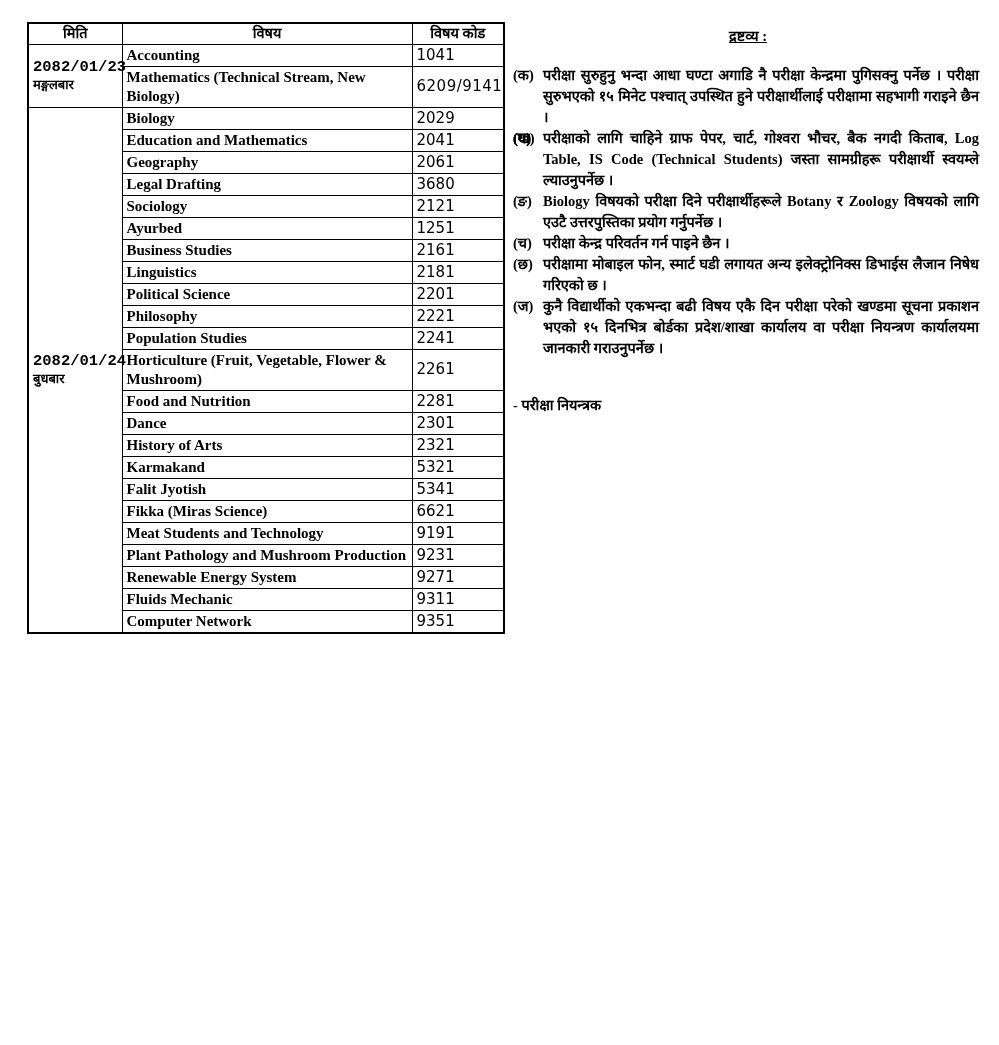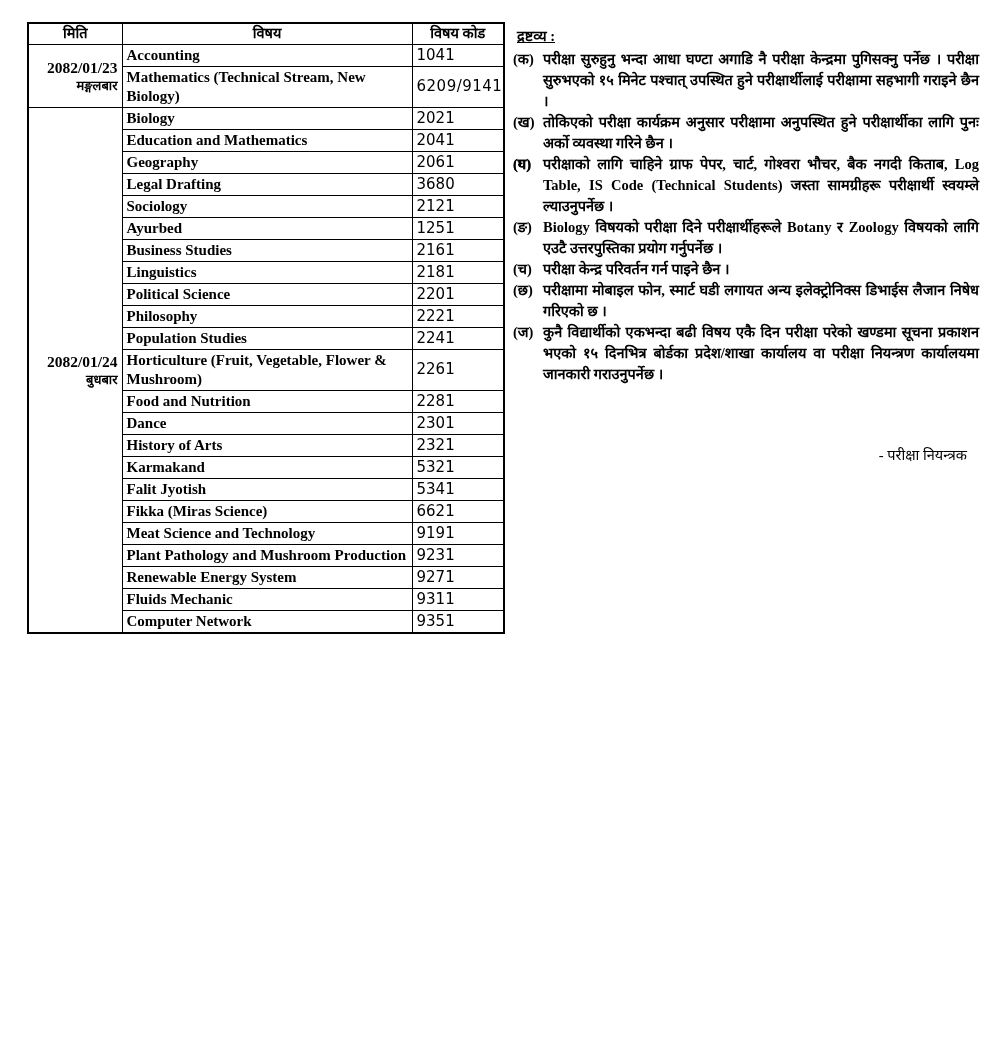--- a/index.html
+++ b/index.html
@@ -30,59 +30,60 @@
     font-size: 15px;
   }
   #schedule th {
     font-weight: bold;
     text-align: center;
     font-size: 14.5px;
     height: 21px;
     padding: 0 2px;
   }
   td.date-cell {
-    text-align: right;
+    text-align: left;
     vertical-align: middle;
-    font-family: Liberation Serif, serif;
+    font-family: Liberation Mono, monospace;
   }
   td.date-cell .date { font-size: 15.5px; font-weight: 600; line-height: 19px; }
   td.date-cell .weekday { font-size: 13px; font-weight: bold; line-height: 17px; }
   td.subject-cell { text-align: left; padding-left: 7px; font-weight: bold; }
   td.code-cell {
     font-family: "DejaVu Sans", "Liberation Sans", sans-serif;
     font-size: 14px;
   }
   td.code-cell.large { font-size: 17.5px; letter-spacing: 0.5px; }
 
   
   #notes {
     position: absolute; left: 513px; top: 26px; width: 466px;
     font-size: 14.5px; line-height: 21px;
     font-weight: 600;
   }
   #notes-heading {
     font-weight: bold;
     text-decoration: underline;
     padding-left: 4px;
-    margin-bottom: 2px;
+    margin-bottom: 18px;
+    text-align: center;
   }
   .note-item {
     position: relative;
     padding-left: 30px;
     text-align: justify;
   }
   .note-label {
     position: absolute; left: 0; top: 0;
     font-weight: bold;
   }
   #signature {
-    margin-top: 60px;
-    text-align: right;
+    margin-top: 36px;
+    text-align: left;
     padding-right: 12px;
-    font-weight: normal;
+    font-weight: bold;
   }
 </style>
 </head>
 <body>
 
 <div id="page">
 
   <table id="schedule">
     <colgroup>
       <col class="c-date">
@@ -108,21 +109,21 @@
         <tr>
           <td class="subject-cell">Mathematics (Technical Stream, New Biology)</td>
           <td class="code-cell large">6209/9141</td>
         </tr>
         <tr>
           <td class="date-cell" rowspan="23">
             <div class="date">2082/01/24</div>
             <div class="weekday">बुधबार</div>
           </td>
           <td class="subject-cell">Biology</td>
-          <td class="code-cell">2021</td>
+          <td class="code-cell">2029</td>
         </tr>
         <tr>
           <td class="subject-cell">Education and Mathematics</td>
           <td class="code-cell">2041</td>
         </tr>
         <tr>
           <td class="subject-cell">Geography</td>
           <td class="code-cell">2061</td>
         </tr>
         <tr>
@@ -179,21 +180,21 @@
         </tr>
         <tr>
           <td class="subject-cell">Falit Jyotish</td>
           <td class="code-cell">5341</td>
         </tr>
         <tr>
           <td class="subject-cell">Fikka (Miras Science)</td>
           <td class="code-cell">6621</td>
         </tr>
         <tr>
-          <td class="subject-cell">Meat Science and Technology</td>
+          <td class="subject-cell">Meat Students and Technology</td>
           <td class="code-cell">9191</td>
         </tr>
         <tr>
           <td class="subject-cell">Plant Pathology and Mushroom Production</td>
           <td class="code-cell">9231</td>
         </tr>
         <tr>
           <td class="subject-cell">Renewable Energy System</td>
           <td class="code-cell">9271</td>
         </tr>
@@ -205,21 +206,21 @@
           <td class="subject-cell">Computer Network</td>
           <td class="code-cell">9351</td>
         </tr>
       </tbody>
   </table>
 
   <div id="notes">
     <div id="notes-heading">द्रष्टव्य :</div>
     <div id="notes-list">
         <div class="note-item"><span class="note-label">(क)</span><span class="note-text">परीक्षा सुरुहुनु भन्दा आधा घण्टा अगाडि नै परीक्षा केन्द्रमा पुगिसक्नु पर्नेछ । परीक्षा सुरुभएको १५ मिनेट पश्चात् उपस्थित हुने परीक्षार्थीलाई परीक्षामा सहभागी गराइने छैन ।</span></div>
-        <div class="note-item"><span class="note-label">(ख)</span><span class="note-text">तोकिएको परीक्षा कार्यक्रम अनुसार परीक्षामा अनुपस्थित हुने परीक्षार्थीका लागि पुनः अर्को व्यवस्था गरिने छैन ।</span></div>
+        <div class="note-item"><span class="note-label">(ख)</span></div>
         <div class="note-item"><span class="note-label">(ग)</span></div>
         <div class="note-item"><span class="note-label">(घ)</span><span class="note-text">परीक्षाको लागि चाहिने ग्राफ पेपर, चार्ट, गोश्वरा भौचर, बैक नगदी किताब, Log Table, IS Code (Technical Students) जस्ता सामग्रीहरू परीक्षार्थी स्वयम्ले ल्याउनुपर्नेछ ।</span></div>
         <div class="note-item"><span class="note-label">(ङ)</span><span class="note-text">Biology विषयको परीक्षा दिने परीक्षार्थीहरूले Botany र Zoology विषयको लागि एउटै उत्तरपुस्तिका प्रयोग गर्नुपर्नेछ ।</span></div>
         <div class="note-item"><span class="note-label">(च)</span><span class="note-text">परीक्षा केन्द्र परिवर्तन गर्न पाइने छैन ।</span></div>
         <div class="note-item"><span class="note-label">(छ)</span><span class="note-text">परीक्षामा मोबाइल फोन, स्मार्ट घडी लगायत अन्य इलेक्ट्रोनिक्स डिभाईस लैजान निषेध गरिएको छ ।</span></div>
         <div class="note-item"><span class="note-label">(ज)</span><span class="note-text">कुनै विद्यार्थीको एकभन्दा बढी विषय एकै दिन परीक्षा परेको खण्डमा सूचना प्रकाशन भएको १५ दिनभित्र बोर्डका प्रदेश/शाखा कार्यालय वा परीक्षा नियन्त्रण कार्यालयमा जानकारी गराउनुपर्नेछ ।</span></div>
       </div>
     <div id="signature">- परीक्षा नियन्त्रक</div>
   </div>
 

